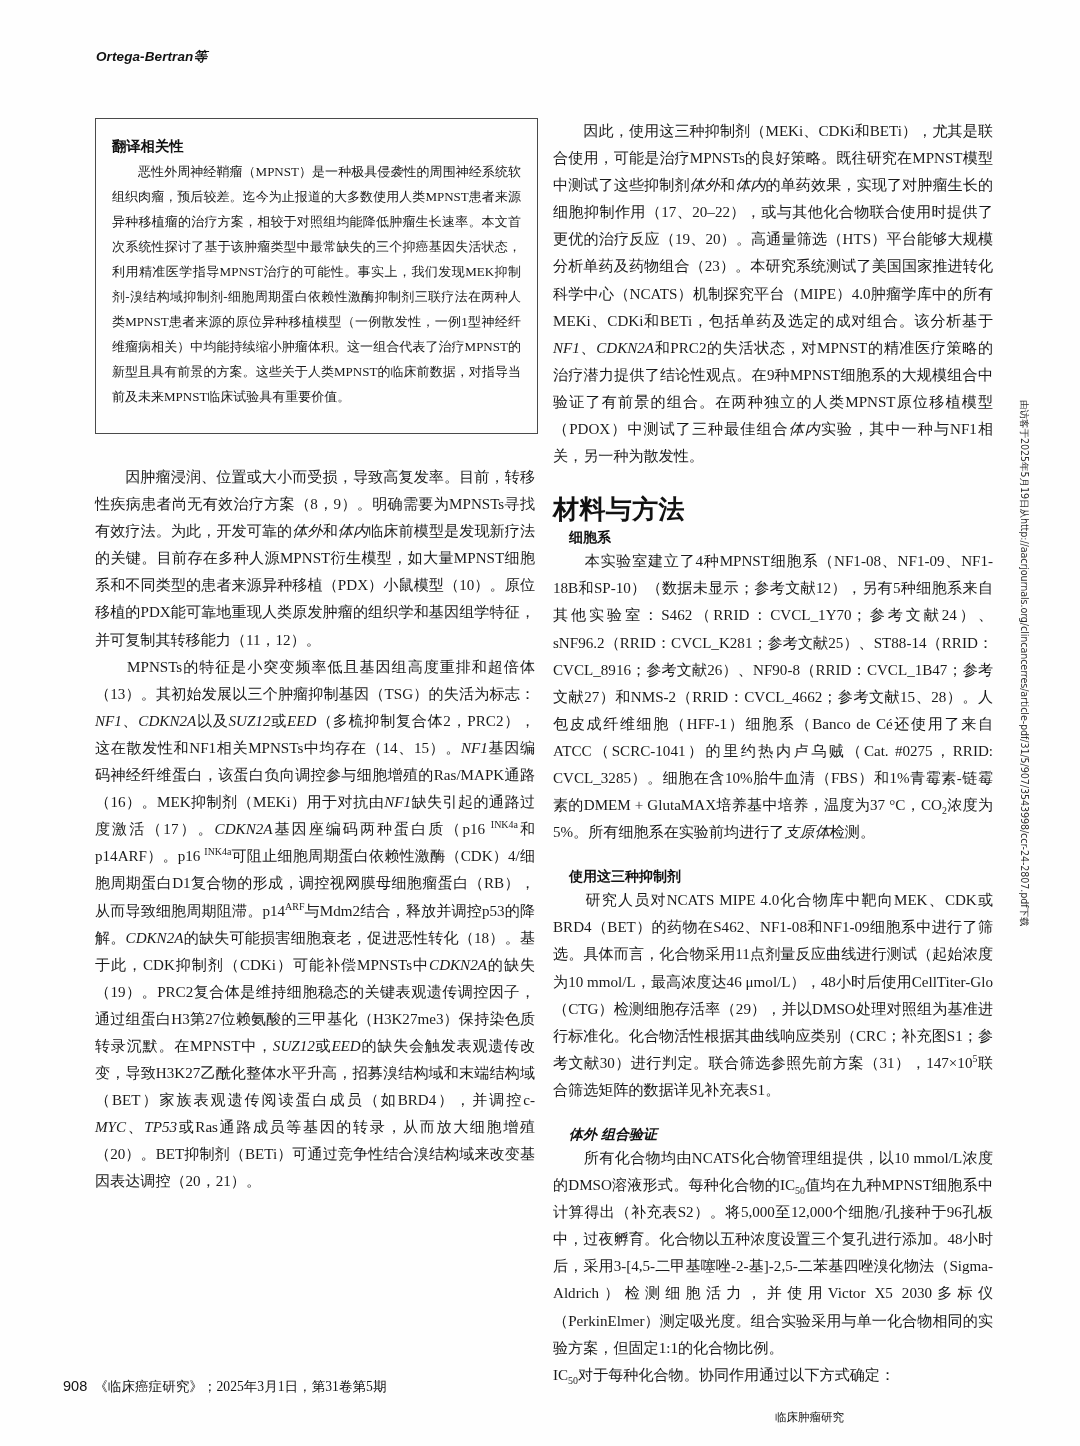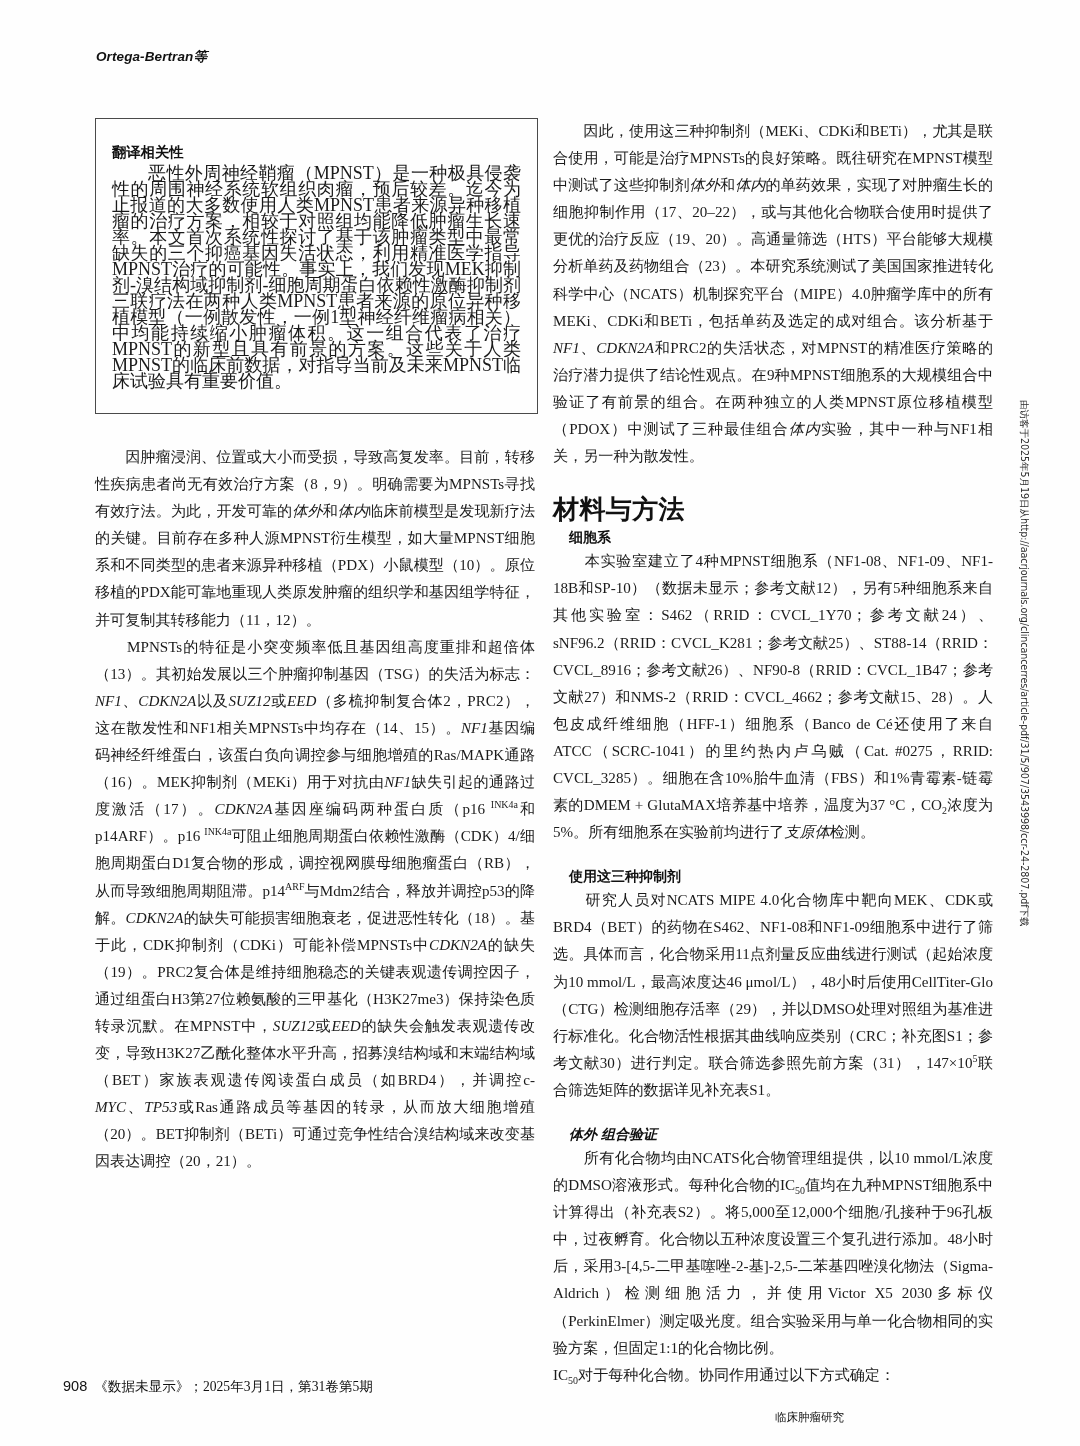--- a/index.html
+++ b/index.html
@@ -51,35 +51,35 @@
     font-size: 15.1px;
     line-height: 27.1px;
     text-align: justify;
     text-justify: inter-ideograph;
   }
   p.indent { text-indent: 2em; }
 
   
   .tr-box {
     border: 1.2px solid #4a4a4a;
-    padding: 24px 16px 24px 16px;
+    padding: 18px 16px 24px 16px;
     box-sizing: border-box;
     width: 443px;
     margin-bottom: 30px;
   }
   .tr-title {
     font-family: "Liberation Sans", "DejaVu Sans", sans-serif;
     font-weight: bold;
     font-size: 14.3px;
     margin-bottom: 3px;
     color: #111;
   }
   .tr-box p {
-    font-size: 18px;
-    line-height: 16px;
+    font-size: 13px;
+    line-height: 25px;
   }
 
   
   h1.section-title {
     font-family: "Liberation Sans", "DejaVu Sans", sans-serif;
     font-size: 26px;
     font-weight: bold;
     margin: 22px 0 2px 0;
     letter-spacing: 0.4px;
     color: #111;
@@ -182,18 +182,18 @@
     <h2 class="subsection spaced it">体外 组合验证</h2>
     <p id="ss2"><span>　　所有化合物均由NCATS化合物管理组提供，以10 mmol/L浓度的DMSO溶液形式。每种化合物的IC</span><sub>50</sub><span>值均在九种MPNST细胞系中计算得出（补充表S2）。将5,000至12,000个细胞/孔接种于96孔板中，过夜孵育。化合物以五种浓度设置三个复孔进行添加。48小时后，采用3-[4,5-二甲基噻唑-2-基]-2,5-二苯基四唑溴化物法（Sigma-Aldrich）检测细胞活力，并使用Victor X5 2030多标仪（PerkinElmer）测定吸光度。组合实验采用与单一化合物相同的实验方案，但固定1:1的化合物比例。</span></p>
     <p id="ss2t"><span>IC</span><sub>50</sub><span>对于每种化合物。协同作用通过以下方式确定：</span></p>
 
   </div>
 
   <div class="vstamp">由访客于2025年5月19日从http://aacrjournals.org/clincancerres/article-pdf/31/5/907/3543998/ccr-24-2807.pdf下载</div>
 
   <div class="footer">
     <div class="footer-left">
-      <span class="footer-page">908</span><span>《数据未显示》；2025年3月1日，第31卷第5期</span>
+      <span class="footer-page">908</span><span>《临床癌症研究》；2025年3月1日，第31卷第5期</span>
     </div>
     <div class="footer-right">临床肿瘤研究</div>
   </div>
 
 </div>
 
 </body></html>

